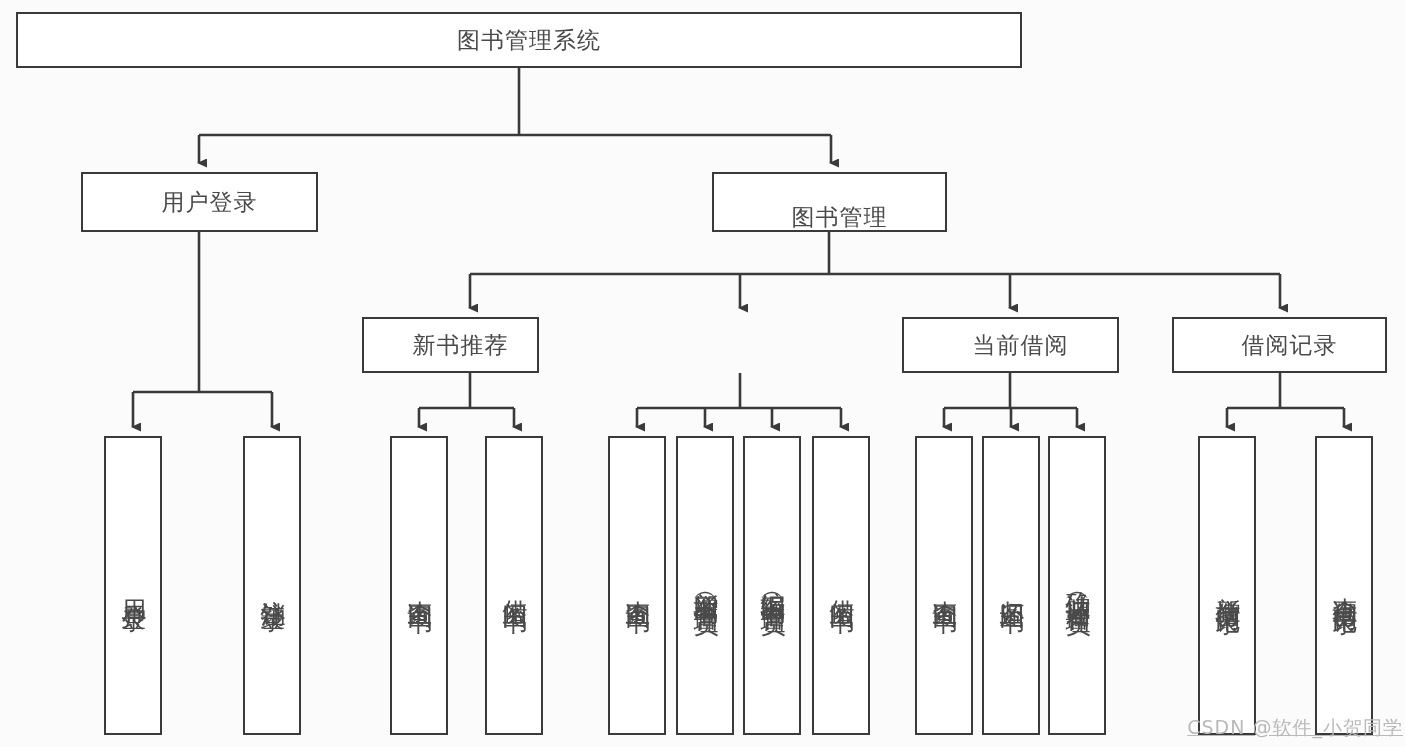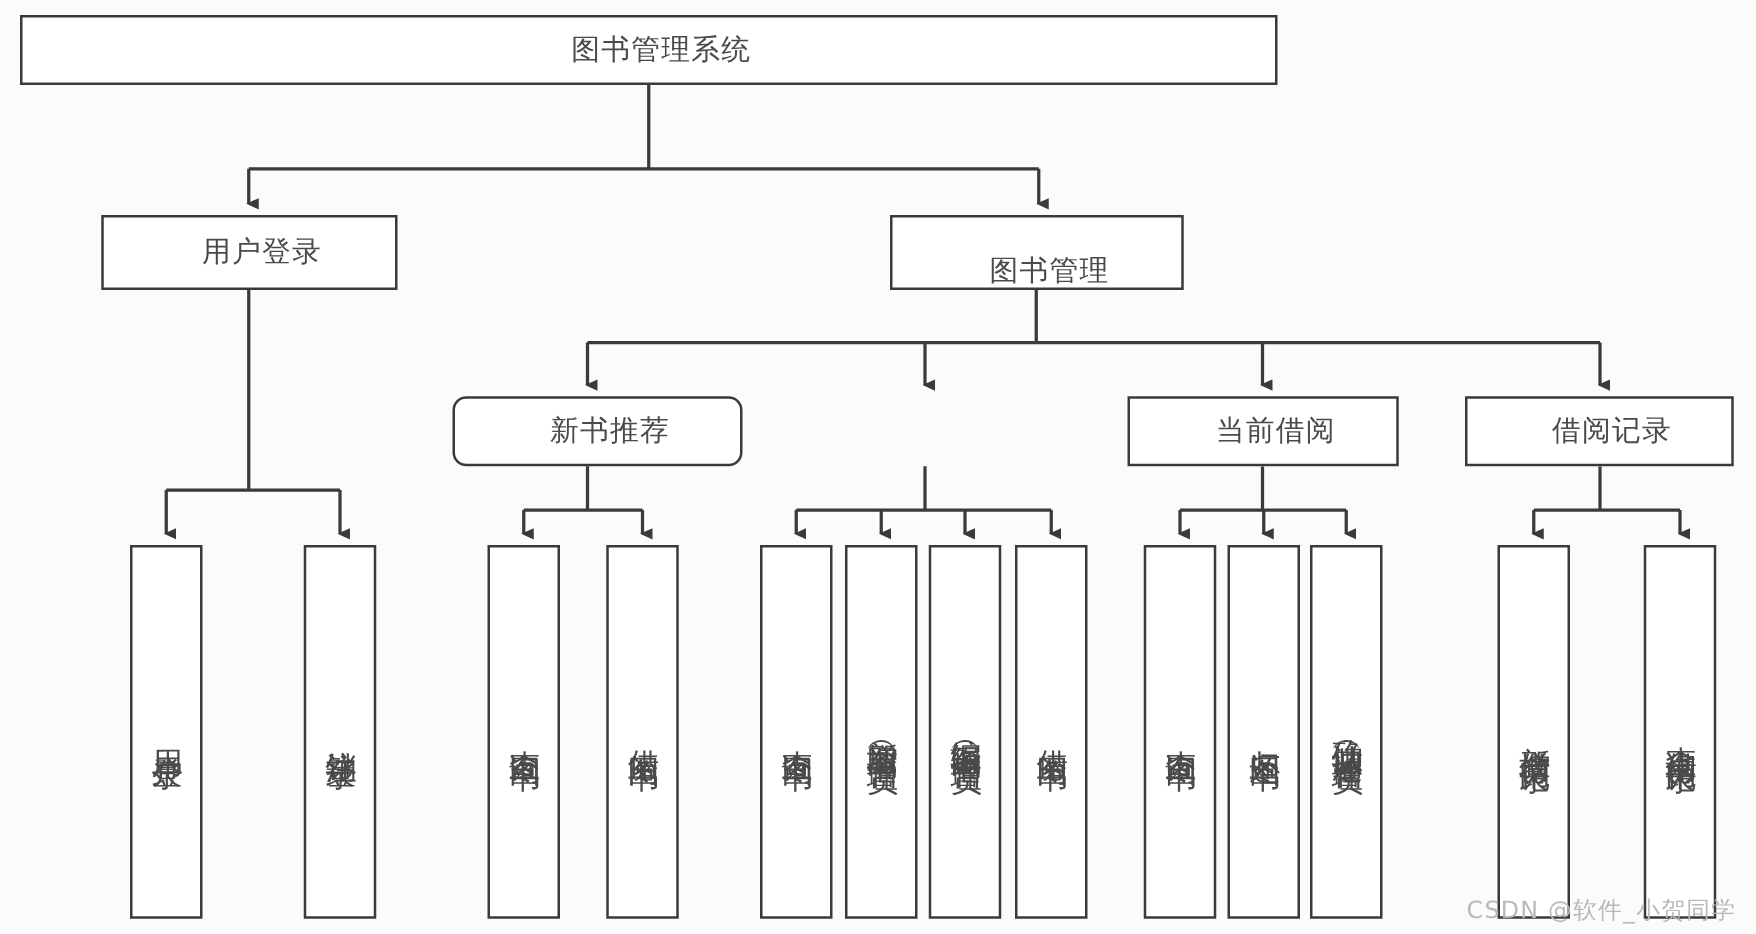--- a/index.html
+++ b/index.html
@@ -59,27 +59,28 @@
     text-orientation: upright;
     display: block;
     white-space: nowrap;
   }
   .node.v.tall .vtext {
     font-size: 25px;
     letter-spacing: 1px;
   }
   .watermark {
     position: absolute;
-    right: 16px;
+    right: 2px;
     bottom: 6px;
     font-size: 19px;
     color: #b9b9b9;
     letter-spacing: 1px;
     white-space: nowrap;
     font-family: "DejaVu Sans", "Liberation Sans", sans-serif;
+    text-decoration: underline;
   }
 </style>
 </head>
 <body>
 
 <div id="canvas">
 
   <svg class="wires" viewBox="0 0 1405 747" xmlns="http://www.w3.org/2000/svg">
     <defs>
       <marker id="arrow" markerWidth="10" markerHeight="10" refX="4.5" refY="8" orient="auto" markerUnits="userSpaceOnUse">
@@ -134,21 +135,21 @@
     <span>图书管理系统</span>
   </div>
 
   <div class="node h" style="left:81px; top:172px; width:237px; height:60px;">
     <span>用户登录</span>
   </div>
   <div class="node h" style="left:712px; top:172px; width:235px; height:60px;align-items:flex-end;">
     <span>图书管理</span>
   </div>
 
-  <div class="node h" style="left:362px; top:317px; width:232px; height:56px;border-radius:11px;">
+  <div class="node h" style="left:362px; top:317px; width:177px; height:56px;">
     <span>新书推荐</span>
   </div>
   <div class="node h" style="left:1172px; top:317px; width:215px; height:56px;">
     <span>借阅记录</span>
   </div>
   <div class="node h" style="left:902px; top:317px; width:217px; height:56px;">
     <span>当前借阅</span>
   </div>
 
   <div class="node v" style="left:104px; top:436px; width:58px; height:299px;">

